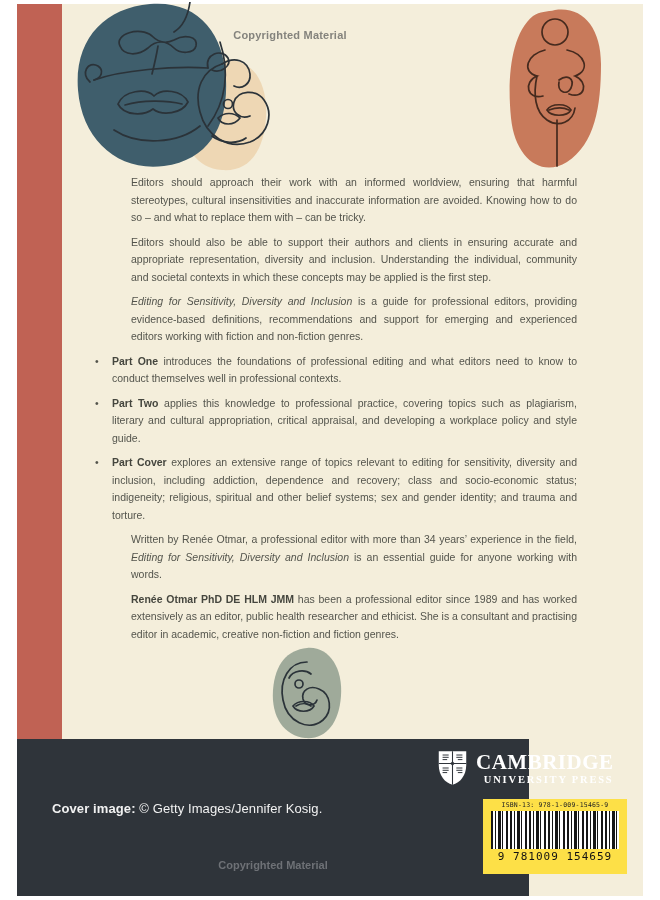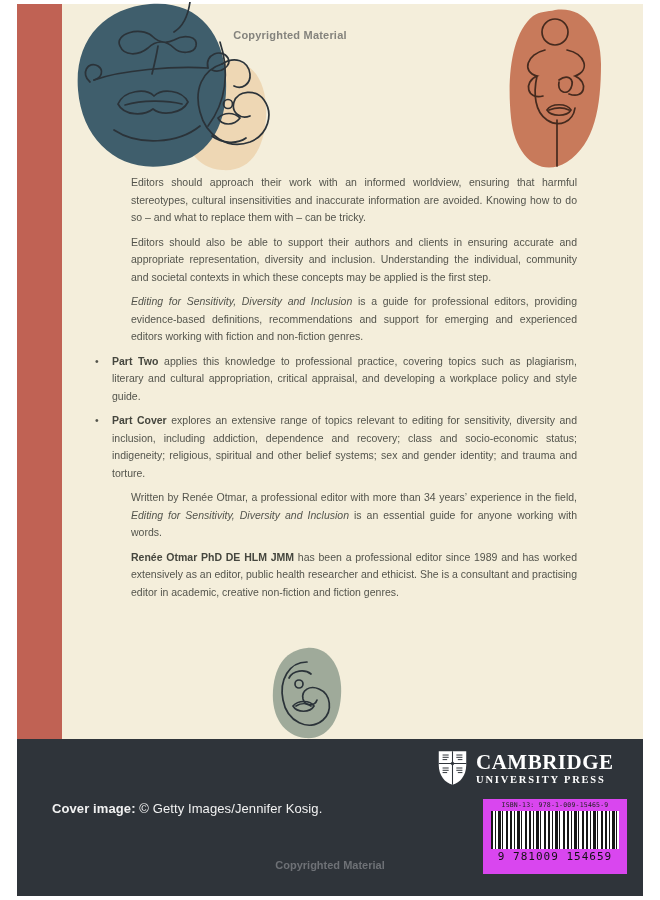--- a/index.html
+++ b/index.html
@@ -34,43 +34,43 @@
   .blurb p { margin-bottom:7px;margin-left:43px; }
   .blurb .bt { font-style:italic; }
   .blurb b { font-weight:700; color:#45463e; }
   .blurb ul { list-style:none; margin:0 0 0 0; padding:0; }
   .blurb li { position:relative; padding-left:24px; margin-bottom:7px; }
   .blurb li::before {
     content:"•"; position:absolute; left:7px; top:0; color:#53544c;
   }
 
   .footer {
-    position:absolute; left:0; top:735px; width:626px; height:157px;
+    position:absolute; left:0; top:735px; width:512px; height:157px;
     background:#2f343a; color:#ffffff;
   }
   .publisher {
     position:absolute; left:421px; top:8px; display:flex; align-items:center;
   }
   .shield { width:29px; height:42px; margin-right:9px; }
   .pub-name {
     font-family:"Liberation Serif", serif; font-weight:700; font-size:21px;
     letter-spacing:0.5px; line-height:22px; color:#fff;
   }
   .pub-sub {
     font-family:"Liberation Serif", serif; font-weight:700; font-size:10.5px;
-    letter-spacing:1.8px; color:#fff; margin-top:1px;
+    letter-spacing:1.8px; color:#fff; margin-top:1px;text-align:right;
   }
   .credit {
     position:absolute; left:35px; top:62px; font-size:13px; color:#f2f2f2;
     letter-spacing:0.1px; white-space:nowrap;
   }
   .credit b { font-weight:700; }
   .barcode {
     position:absolute; left:466px; top:60px; width:144px; height:75px;
-    background:#d946ef; padding:2px 4px; text-align:center;
+    background:#fde047; padding:2px 4px; text-align:center;
   }
   .isbn {
     font-family:"DejaVu Sans Mono", monospace; font-size:6.5px; color:#222;
     letter-spacing:0.2px; white-space:nowrap;
   }
   .bars {
     width:128px; height:38px; margin:2px auto 0 auto;
     background:
       repeating-linear-gradient(90deg,
         #161616 0 2px,  #ffffff 2px 4px,
@@ -130,20 +130,21 @@
       <path class="line-brown" d="M52,114 C52,130 52,145 52,160"></path>
     </svg>
 
     <div class="copy-top">Copyrighted Material</div>
 
     <div class="blurb">
       <p>Editors should approach their work with an informed worldview, ensuring that harmful stereotypes, cultural insensitivities and inaccurate information are avoided. Knowing how to do so – and what to replace them with – can be tricky.</p>
       <p>Editors should also be able to support their authors and clients in ensuring accurate and appropriate representation, diversity and inclusion. Understanding the individual, community and societal contexts in which these concepts may be applied is the first step.</p>
       <p><span class="bt">Editing for Sensitivity, Diversity and Inclusion</span><span> is a guide for professional editors, providing evidence-based definitions, recommendations and support for emerging and experienced editors working with fiction and non-fiction genres.</span></p>
       <ul>
+        <li><b>Part One</b><span> introduces the foundations of professional editing and what editors need to know to conduct themselves well in professional contexts.</span></li>
         <li><b>Part Two</b><span> applies this knowledge to professional practice, covering topics such as plagiarism, literary and cultural appropriation, critical appraisal, and developing a workplace policy and style guide.</span></li>
         <li><b>Part Cover</b><span> explores an extensive range of topics relevant to editing for sensitivity, diversity and inclusion, including addiction, dependence and recovery; class and socio-economic status; indigeneity; religious, spiritual and other belief systems; sex and gender identity; and trauma and torture.</span></li>
       </ul>
       <p><span>Written by Renée Otmar, a professional editor with more than 34 years’ experience in the field, </span><span class="bt">Editing for Sensitivity, Diversity and Inclusion</span><span> is an essential guide for anyone working with words.</span></p>
       <p><b>Renée Otmar PhD DE HLM JMM</b><span> has been a professional editor since 1989 and has worked extensively as an editor, public health researcher and ethicist. She is a consultant and practising editor in academic, creative non-fiction and fiction genres.</span></p>
     </div>
 
     <svg class="illu illu-bottom" width="80" height="100" viewBox="0 0 80 100">
       <path d="M40,6 C62,4 76,26 74,54 C72,82 58,98 38,96 C18,94 4,76 6,48 C8,22 20,8 40,6 Z" fill="#9faa9a"></path>
       <path class="line" d="M40,20 C22,20 12,38 16,58 C20,80 42,90 56,78 C66,69 64,52 52,47 C43,43 34,48 36,57 C38,65 48,64 50,58"></path>

